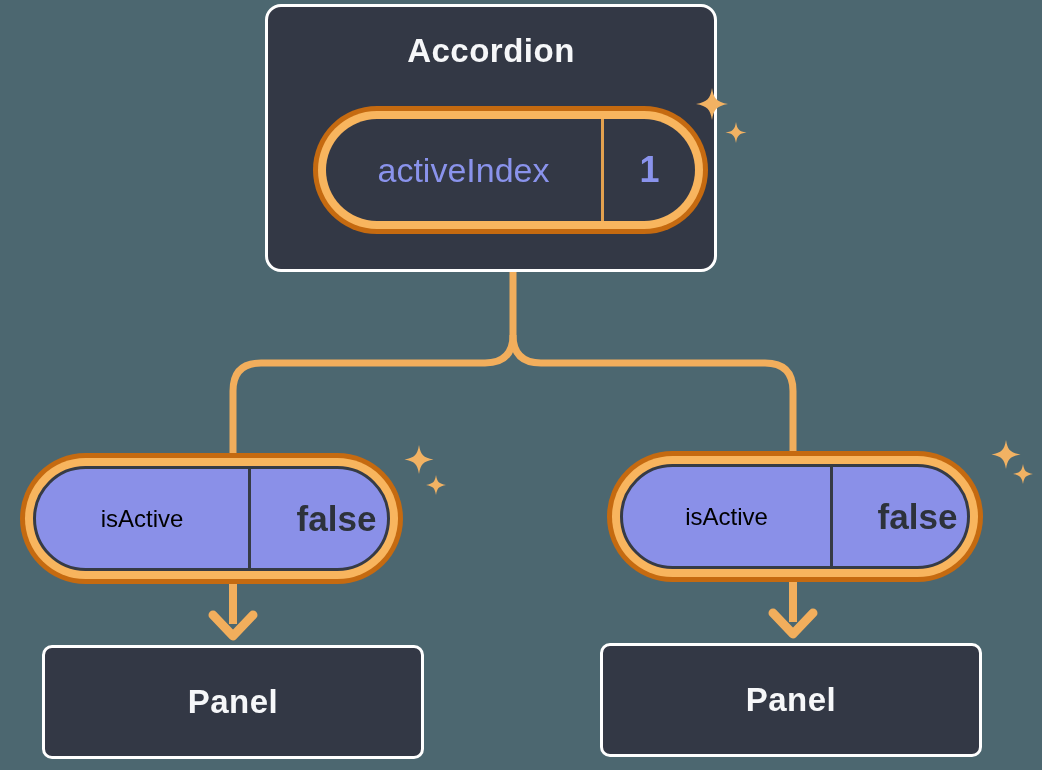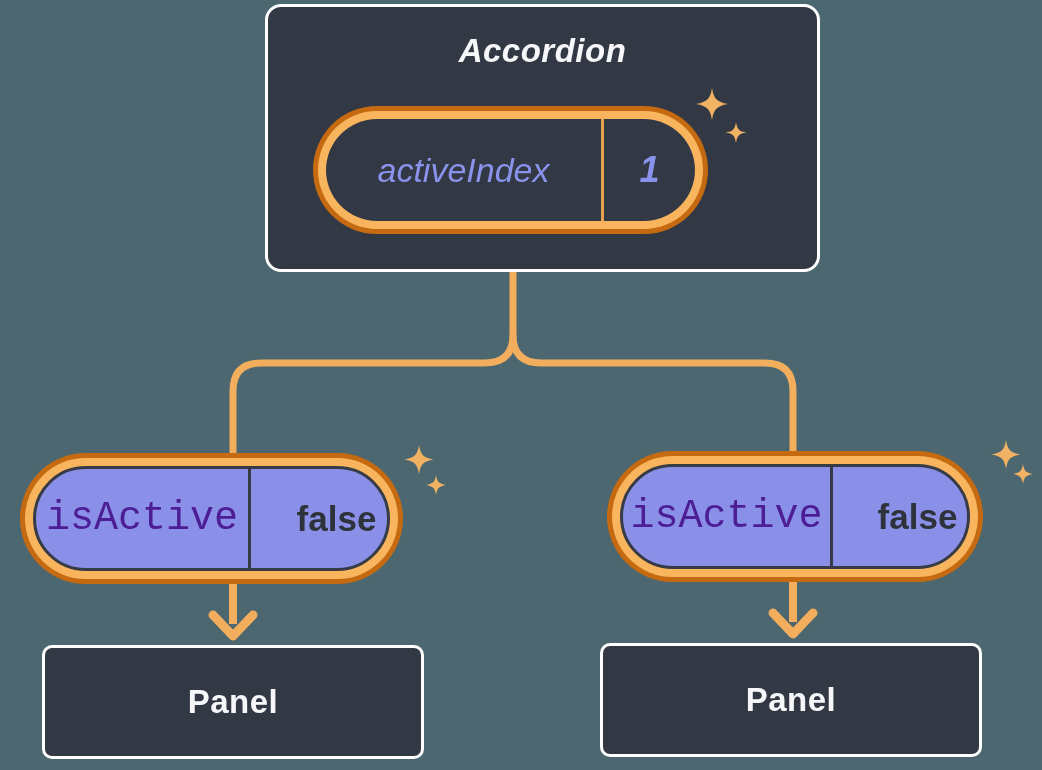--- a/index.html
+++ b/index.html
@@ -7,21 +7,21 @@
   .canvas{
     position:relative;width:1042px;height:770px;background:#4C6770;overflow:hidden;
     font-family:"Liberation Sans",sans-serif;
   }
   svg.layer{position:absolute;left:0;top:0;pointer-events:none;}
 
   
   .node-card{
     position:absolute;background:#333845;border:3px solid #FFFFFF;border-radius:16px;
   }
-  .accordion-card{left:265px;top:4px;width:555px;height:268px;font-style:italic;}
+  .accordion-card{left:265px;top:4px;width:452px;height:268px;}
   .card-title{
     margin-top:25px;text-align:center;color:#F6F7F9;font-size:33px;font-weight:600;
     letter-spacing:.5px;
   }
   .panel-node{
     display:flex;align-items:center;justify-content:center;border-radius:10px;
     width:382px;height:114px;
   }
   .panel-left{left:42px;top:645px;}
   .panel-right{left:600px;top:643px;}
@@ -47,21 +47,21 @@
   
   .prop-pill .pill-body{
     background:#8A90E8;border:3px solid #363B45;
   }
   .prop-pill-left{left:20px;top:453px;width:383px;height:131px;}
   .prop-pill-right{left:607px;top:451px;width:376px;height:131px;}
   .prop-pill .cell-name{flex:0 0 212px;display:flex;align-items:center;justify-content:center;}
   .prop-pill-right .cell-name{flex-basis:207px;}
   .prop-pill .divider{width:3px;background:#363B45;}
   .prop-pill .cell-value{flex:1;display:flex;align-items:center;justify-content:center;padding-left:35px;}
-  .prop-name{color:#4c1d95;font-size:40px;font-family:Liberation Mono, monospace;}
+  .prop-name{color:#000000;font-size:24px;}
   .prop-value{color:#2D323B;font-size:35px;font-weight:700;}
 </style>
 </head>
 <body>
 
 <div class="canvas">
 
   <svg class="layer" width="1042" height="770">
     <g fill="none" stroke="#F2AE5C">
 

